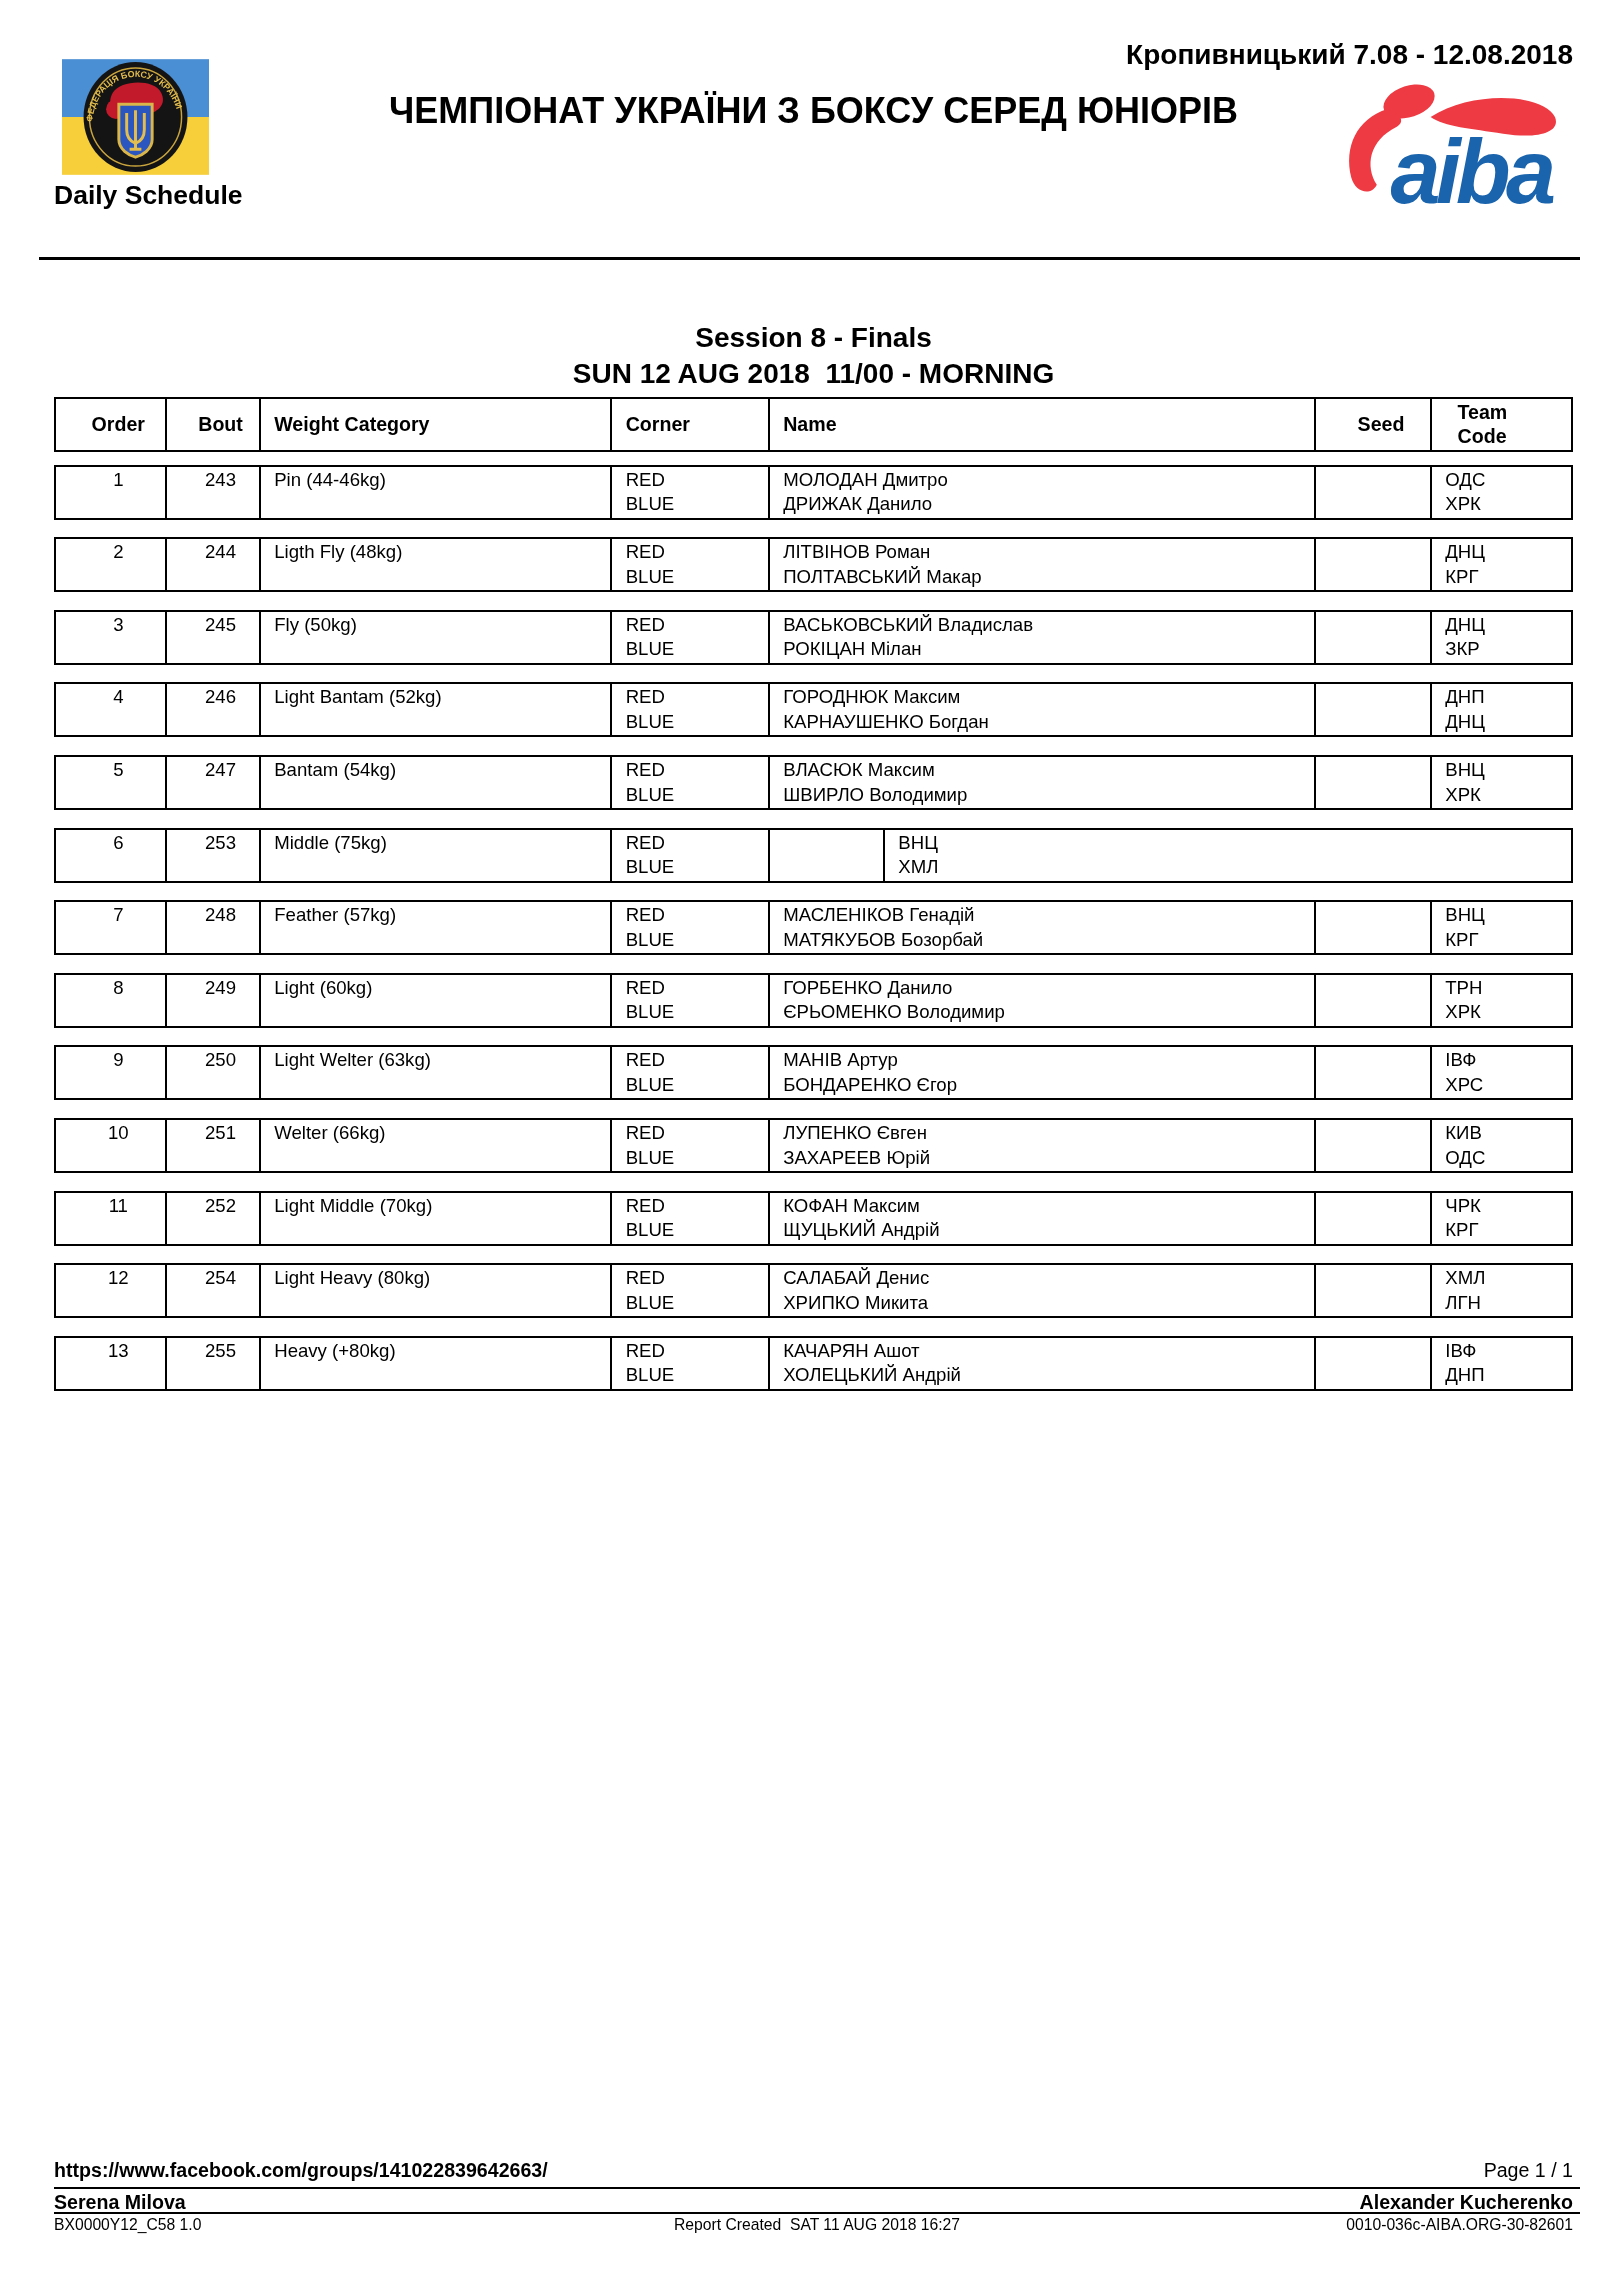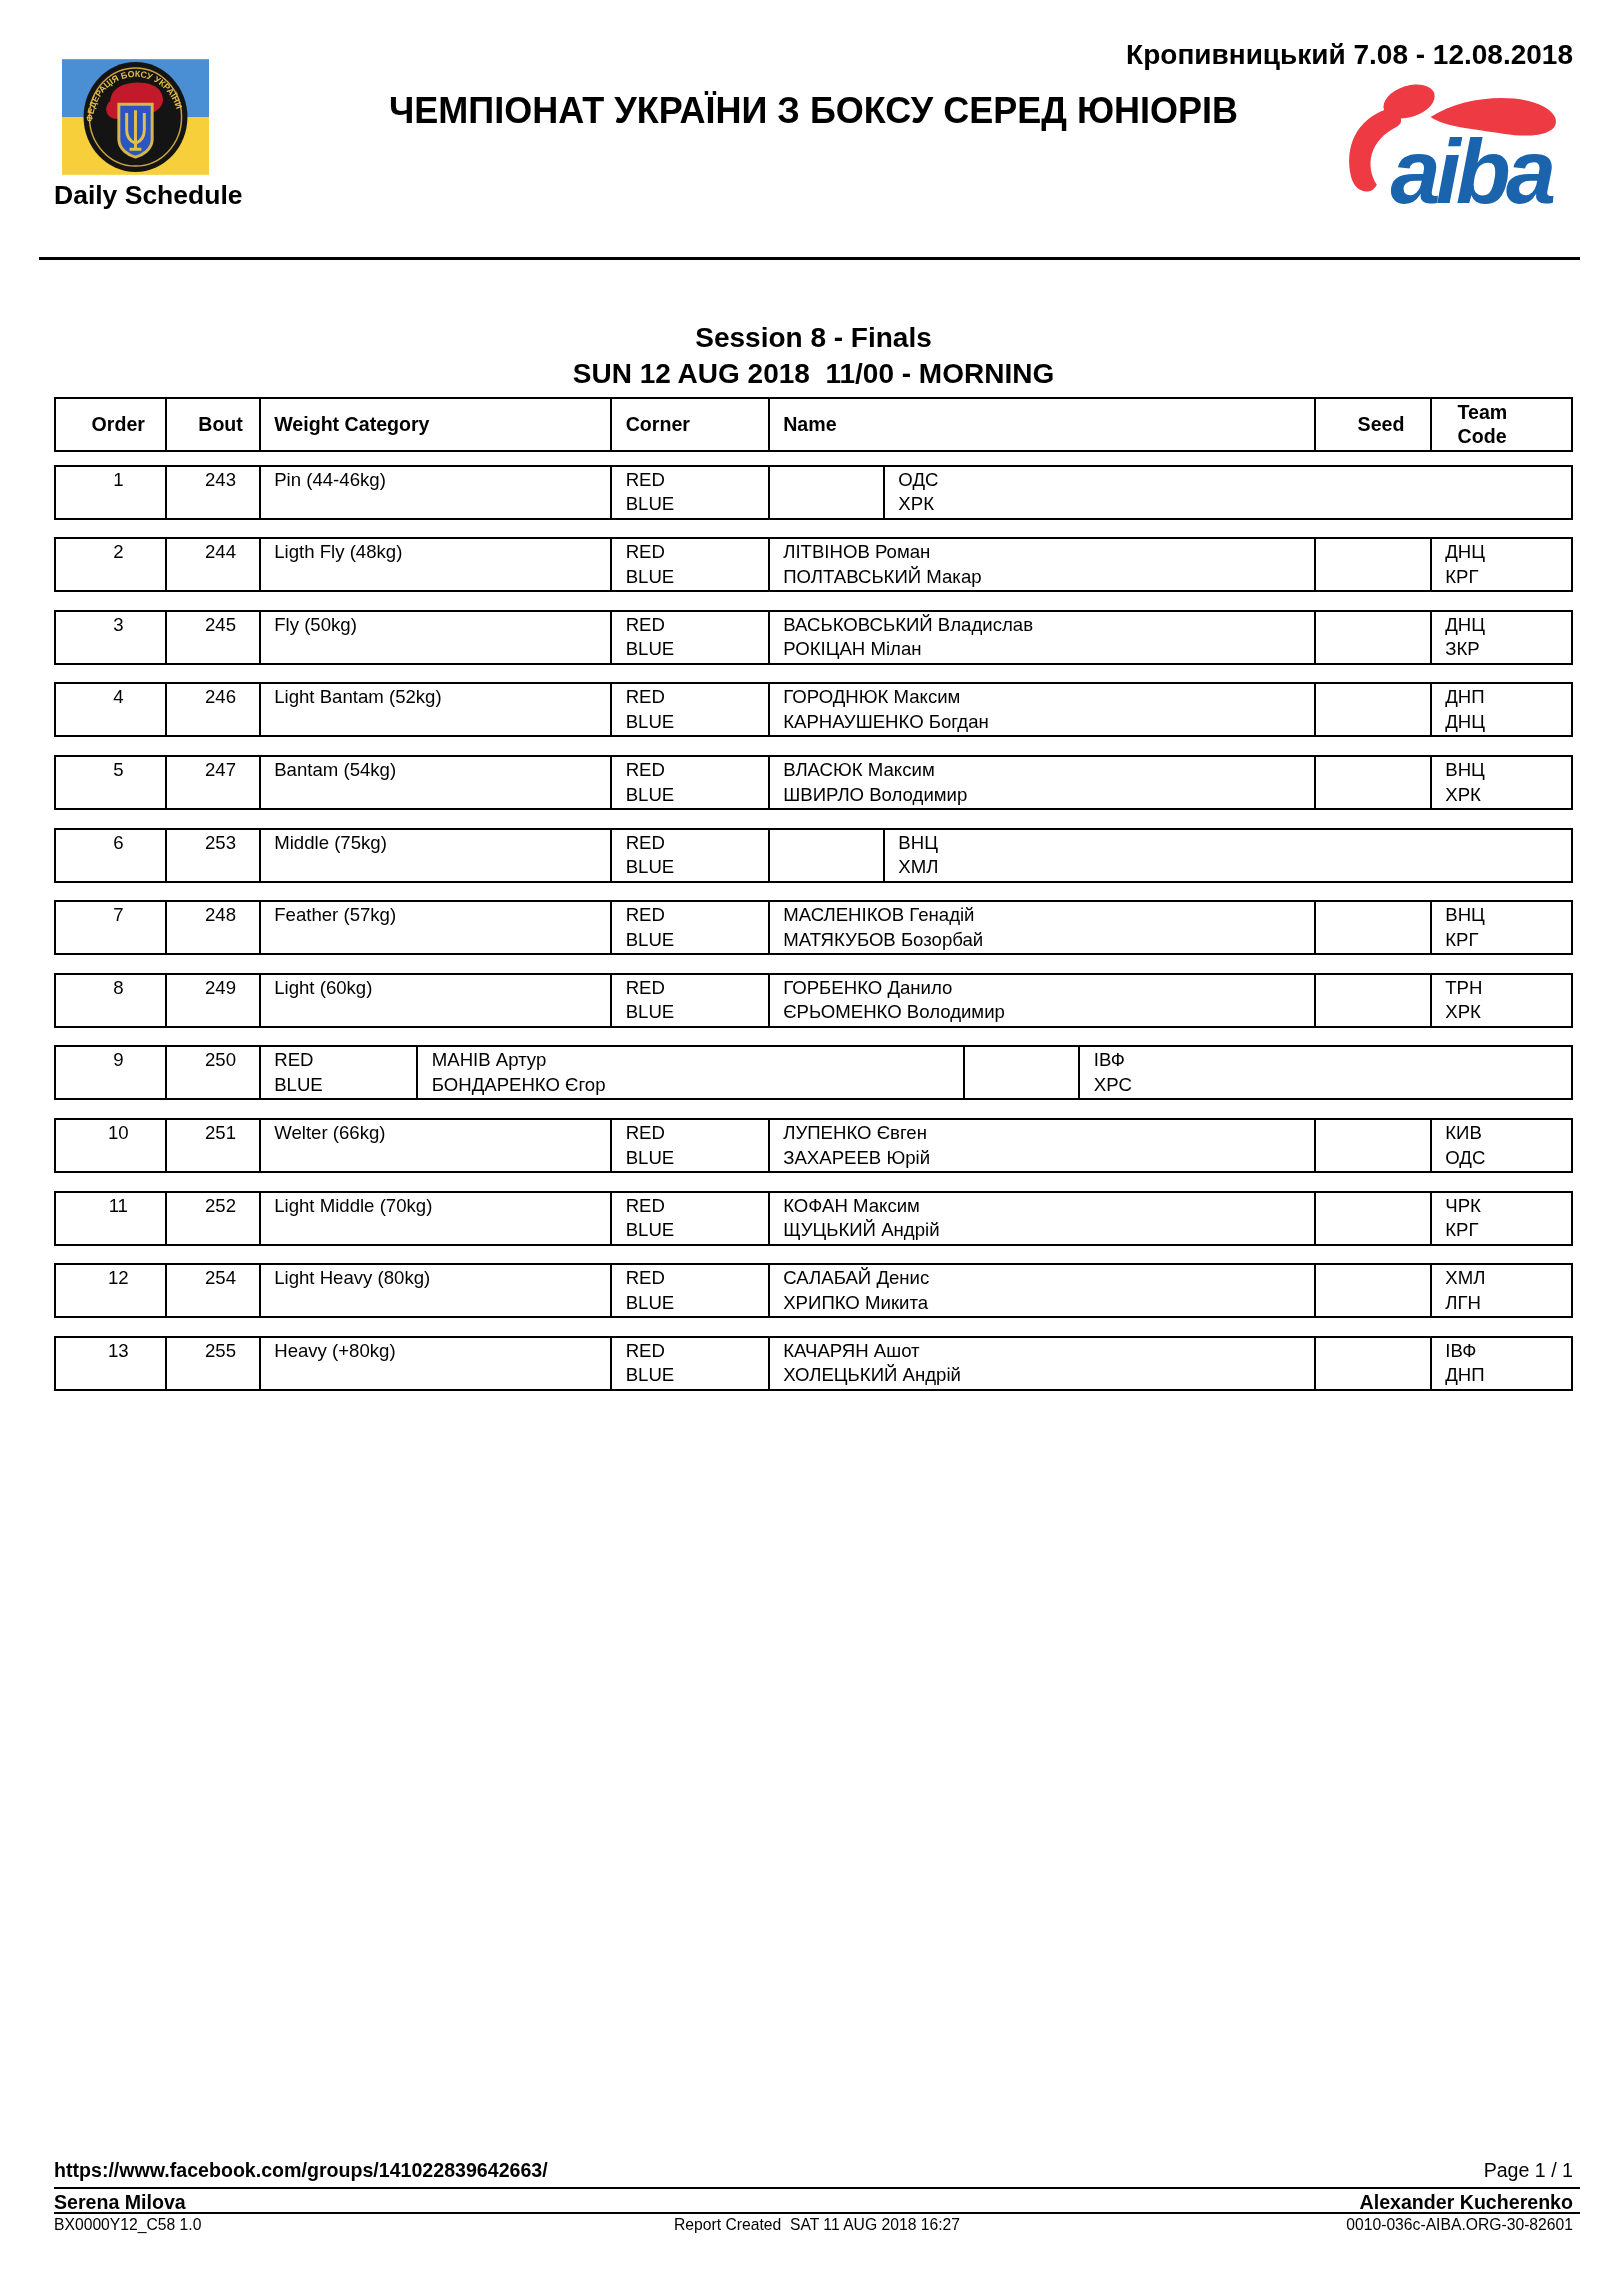--- a/index.html
+++ b/index.html
@@ -115,20 +115,24 @@
     <div class="cell w-bout center">
       <span class="num c-bout">243</span>
     </div>
     <div class="cell w-weight">
       <span class="line c-weight">Pin (44-46kg)</span>
     </div>
     <div class="cell w-corner">
       <span class="line c-cred">RED</span>
       <span class="line c-cblue">BLUE</span>
     </div>
+    <div class="cell w-name">
+      <span class="line c-redname">МОЛОДАН Дмитро</span>
+      <span class="line c-bluename">ДРИЖАК Данило</span>
+    </div>
     <div class="cell w-seed"></div>
     <div class="cell w-team">
       <span class="line c-redteam">ОДС</span>
       <span class="line c-blueteam">ХРК</span>
     </div>
   </div>
 
   <div class="bout-box">
     <div class="cell w-order center">
       <span class="num c-order">2</span>
@@ -299,20 +303,23 @@
       <span class="line c-blueteam">ХРК</span>
     </div>
   </div>
 
   <div class="bout-box">
     <div class="cell w-order center">
       <span class="num c-order">9</span>
     </div>
     <div class="cell w-bout center">
       <span class="num c-bout">250</span>
+    </div>
+    <div class="cell w-weight">
+      <span class="line c-weight">Light Welter (63kg)</span>
     </div>
     <div class="cell w-corner">
       <span class="line c-cred">RED</span>
       <span class="line c-cblue">BLUE</span>
     </div>
     <div class="cell w-name">
       <span class="line c-redname">МАНІВ Артур</span>
       <span class="line c-bluename">БОНДАРЕНКО Єгор</span>
     </div>
     <div class="cell w-seed"></div>

